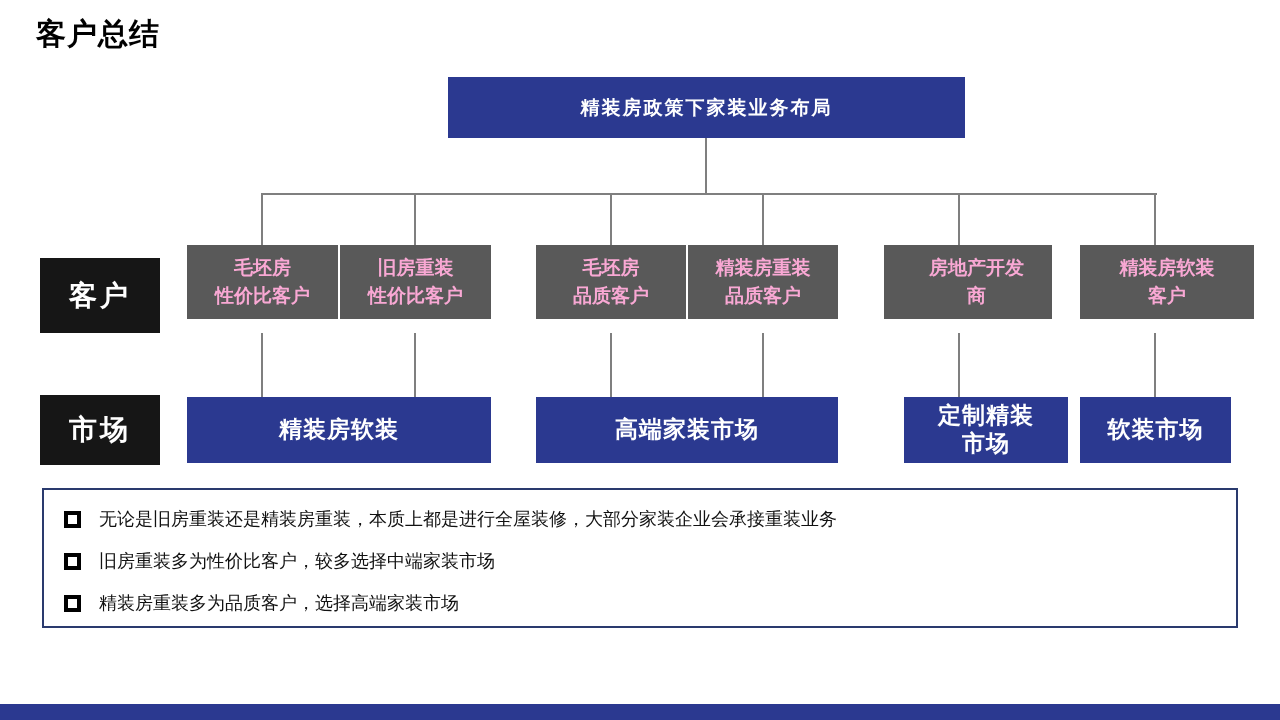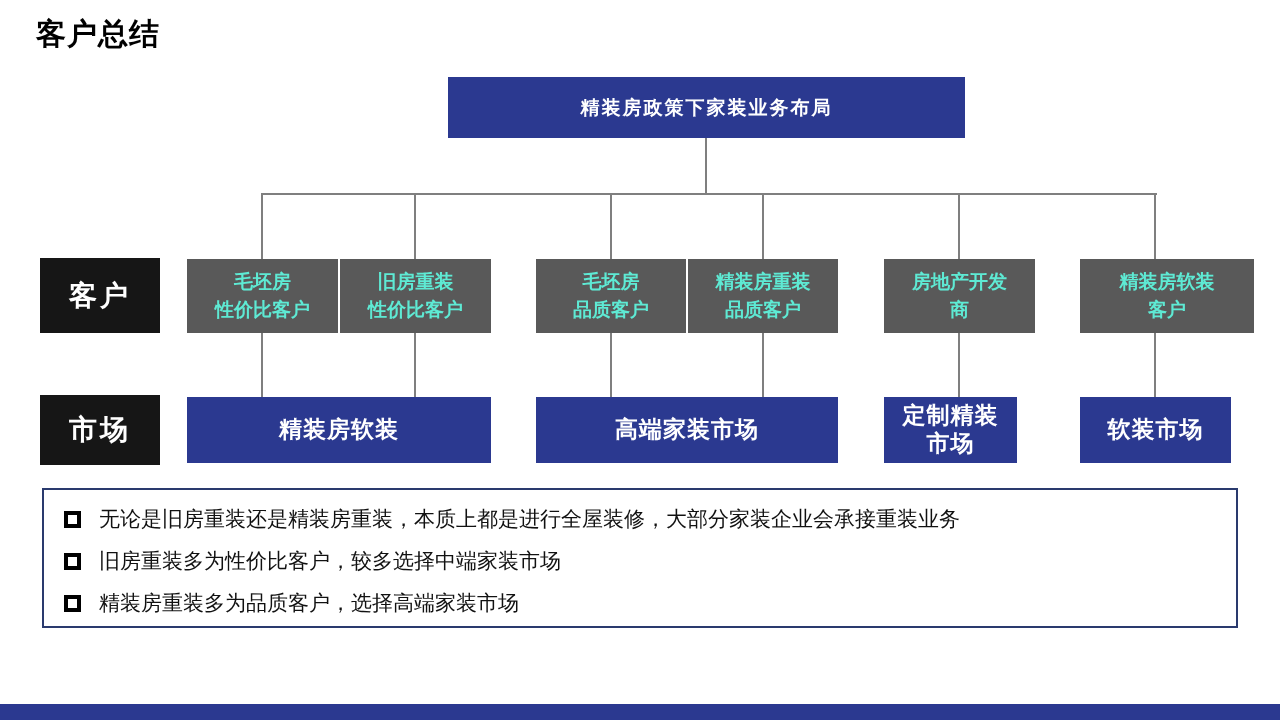--- a/index.html
+++ b/index.html
@@ -22,54 +22,54 @@
   .line{position:absolute;background:#7f7f7f;}
   .row-label{
     position:absolute;left:40px;width:120px;
     background:#161616;color:#fff;
     font-size:28px;font-weight:bold;letter-spacing:3px;
     display:flex;align-items:center;justify-content:center;
   }
   .lbl-customer{top:258px;height:75px;}
   .lbl-market{top:395px;height:70px;}
   .gray-box{
-    position:absolute;top:259px;height:74px;
-    background:#595959;color:#5eead4;
+    position:absolute;top:245px;height:74px;
+    background:#595959;color:#f9a8d4;
     font-size:19px;font-weight:bold;line-height:1.5;
     white-space:pre-line;text-align:center;
     display:flex;align-items:center;justify-content:center;
   }
   .c1{left:187px;width:151px;}
   .c2{left:340px;width:151px;}
   .c3{left:536px;width:150px;}
   .c4{left:688px;width:150px;}
-  .c5{left:884px;width:151px;}
+  .c5{left:884px;width:151px;padding-left:17px;}
   .c6{left:1080px;width:174px;}
   .blue-box{
     position:absolute;top:397px;height:66px;
     background:#2B3990;color:#fff;
     font-size:23px;font-weight:bold;line-height:1.2;letter-spacing:1px;
     white-space:pre-line;text-align:center;
     display:flex;align-items:center;justify-content:center;
   }
   .m1{left:187px;width:304px;}
   .m2{left:536px;width:302px;}
-  .m3{left:884px;width:133px;}
+  .m3{left:904px;width:164px;}
   .m4{left:1080px;width:151px;}
   .notes{
     position:absolute;left:42px;top:488px;width:1196px;height:140px;
     border:2px solid #2a3a6e;background:#fff;
     box-sizing:border-box;padding:8px 10px 0 14px;
   }
   .note-item{display:flex;align-items:center;height:42px;}
   .note-square{
     width:9px;height:9px;border:4px solid #000;
     margin:0 18px 0 6px;flex:none;
   }
-  .note-text{font-size:21px;color:#111;}
+  .note-text{font-size:18px;color:#111;}
   .footer-bar{
     position:absolute;left:0;top:704px;width:1280px;height:16px;
     background:#2B3990;
   }
 </style>
 </head>
 <body>
 
 <h1 class="page-title">客户总结</h1>
 

